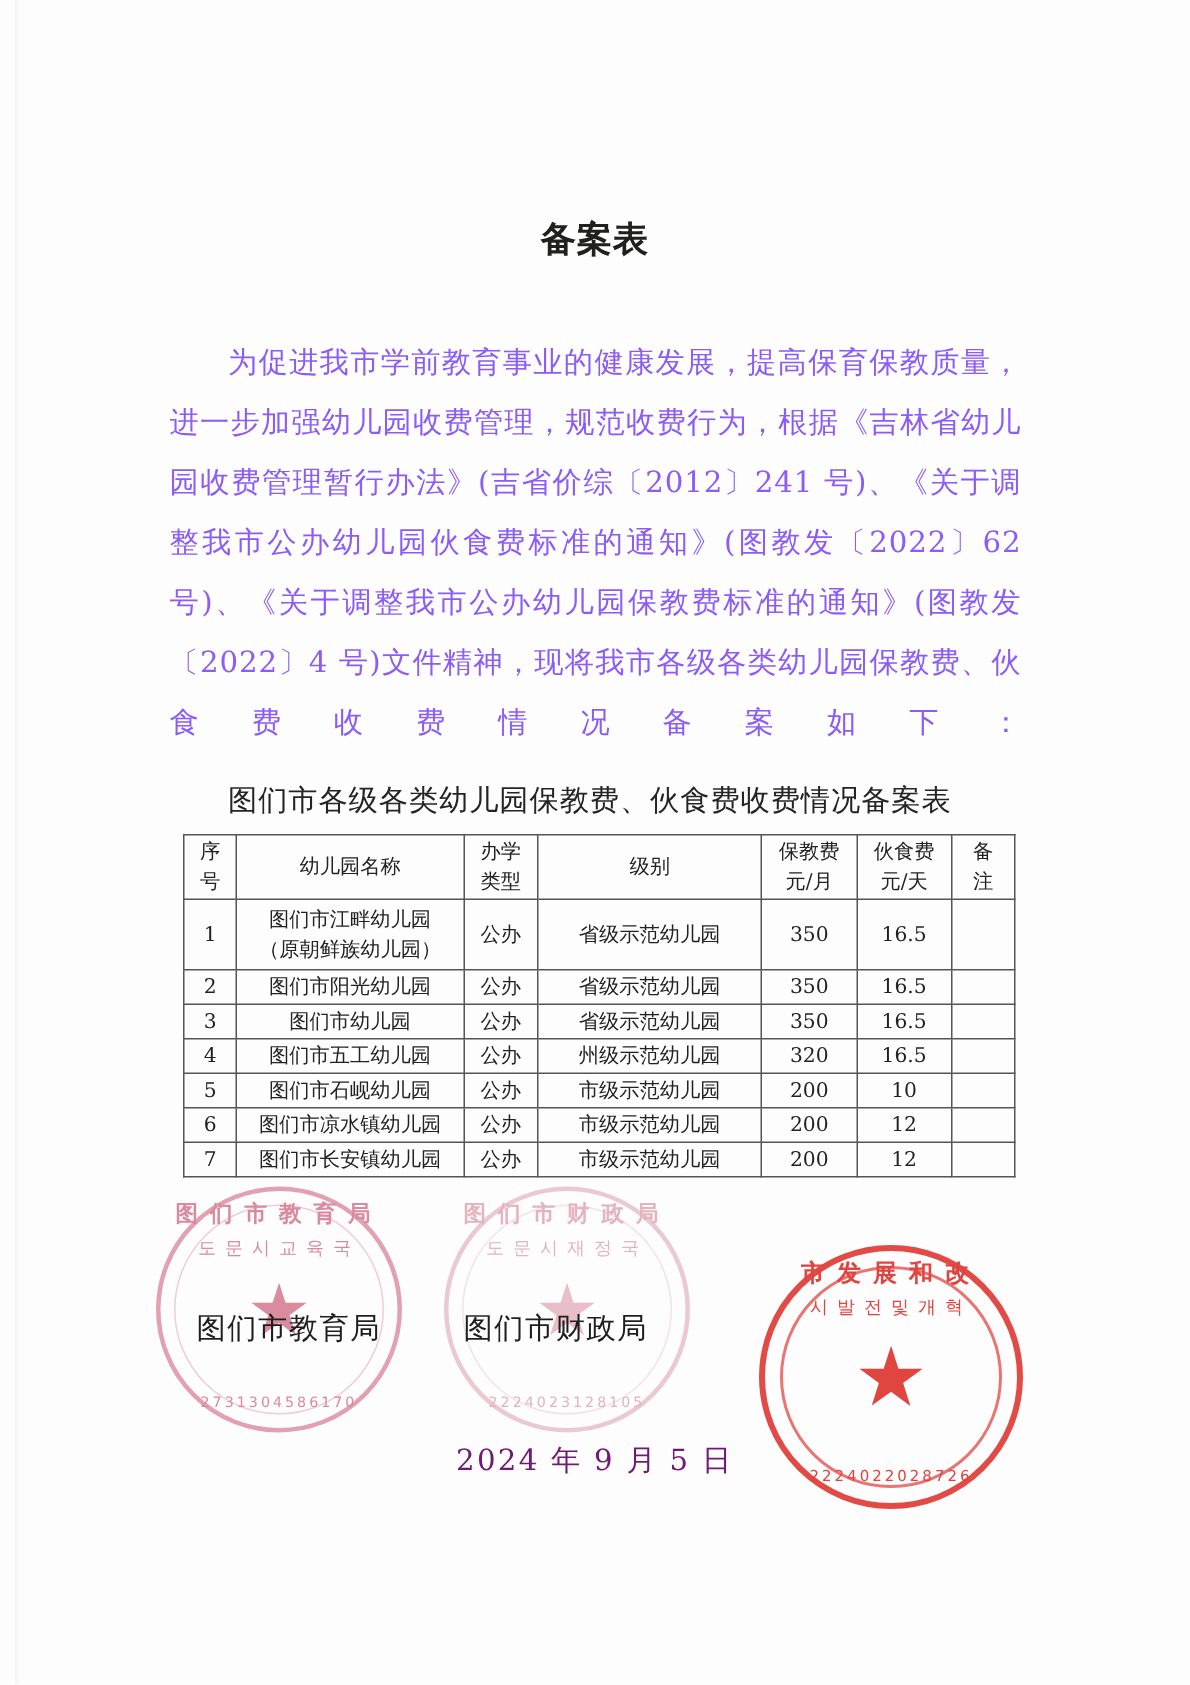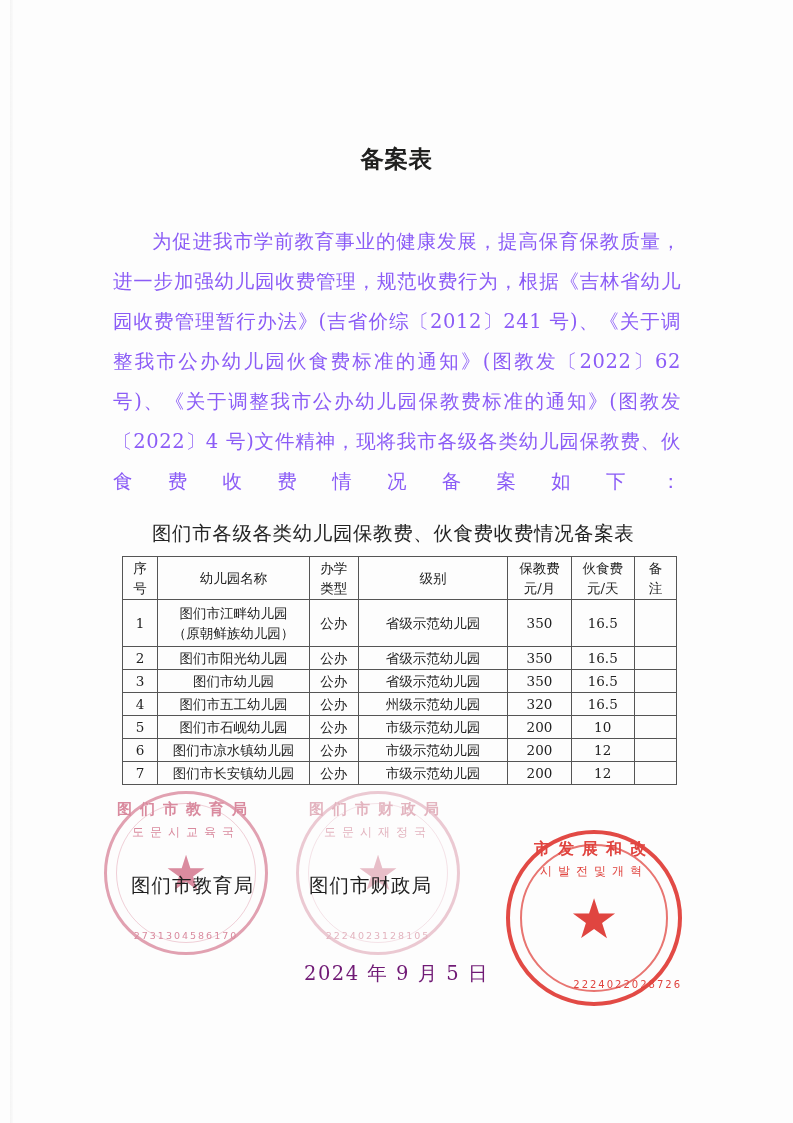--- a/index.html
+++ b/index.html
@@ -189,21 +189,21 @@
     color: #e0443f;
   }
   #seal-dev .ring-outer {
     inset: 0; border: 4px solid #e0403b; opacity: .95;
   }
   #seal-dev .ring-inner {
     inset: 14px; border: 2px solid #e2524d; opacity: .8;
   }
   #seal-dev .star { color: #e04540; font-size: 48px; }
   #seal-dev .arc-text { font-size: 16px; }
-  #seal-dev .serial { font-size: 10px; bottom: 16px; text-align: right; }
+  #seal-dev .serial { font-size: 10px; bottom: 16px; }
 
   
   #signatories {
     position: absolute;
     left: 0; top: 872px;
     width: 793px;
     height: 30px;
   }
   #signatories .sig {
     position: absolute;

